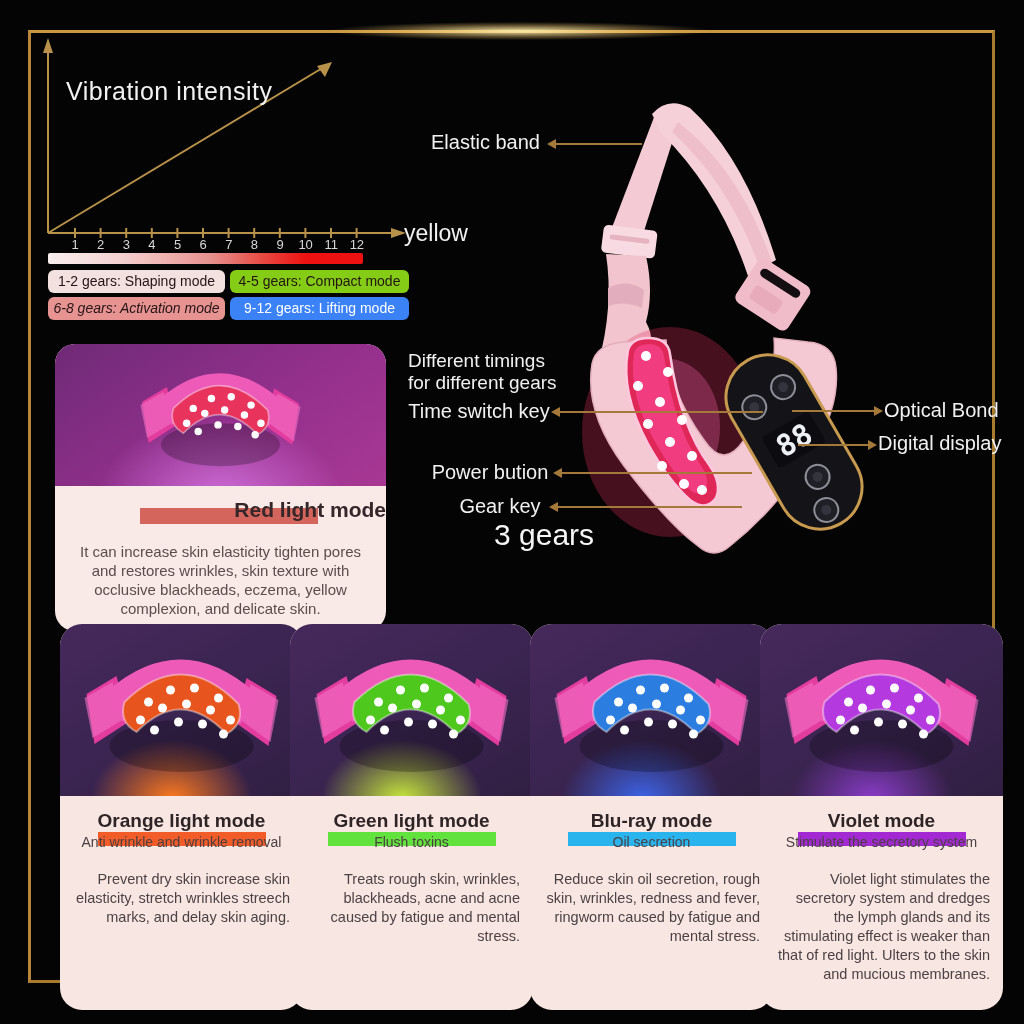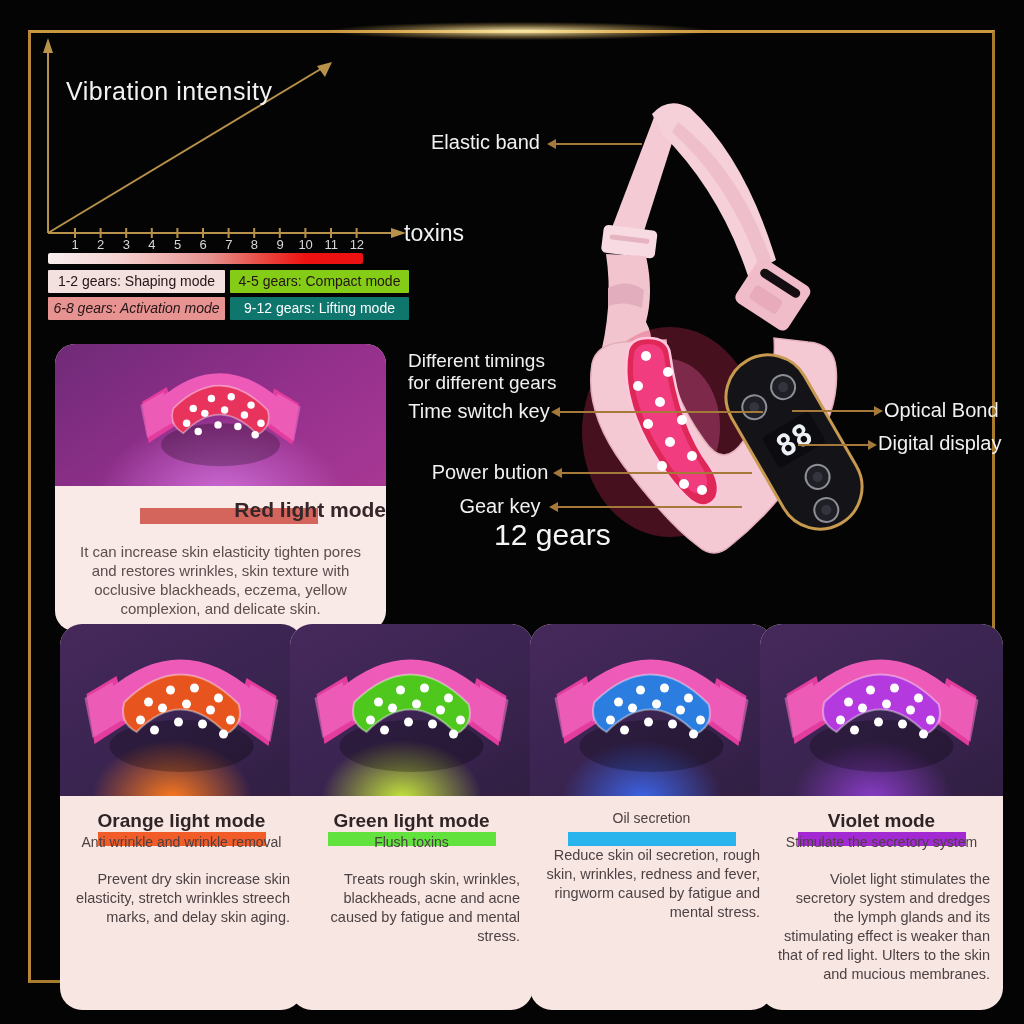--- a/index.html
+++ b/index.html
@@ -28,21 +28,21 @@
   .gears-label{left:404px;top:220px;font-size:23px;color:#f2f2f2;}
   .ticks-row{left:66px;top:237px;width:300px;display:flex;justify-content:space-between;font-size:13px;color:#d8d8d8;}
   .ticks-row span{width:18px;text-align:center;}
   .grad-bar{
     left:48px;top:253px;width:315px;height:11px;border-radius:2px;
     background:linear-gradient(90deg,#f8efee 0%,#f4d3d2 22%,#efb5b3 36%,#e5908d 52%,#e84a42 68%,#ee1111 82%,#ee1111 100%);
   }
   .legend{left:48px;top:270px;display:grid;grid-template-columns:177px 179px;gap:4px 5px;}
   .legend-cell{
     height:23px;line-height:23px;text-align:center;font-size:14px;
-    white-space:nowrap;overflow:hidden;border-radius:1px;
+    white-space:nowrap;overflow:hidden;border-radius:6px;
   }
 
   
   .lbl{color:#f1f1f1;font-size:20px;}
   .lbl-right{text-align:center;}
   .line{height:2px;background:#a5793a;}
   .arr-l::before{content:"";position:absolute;left:-9px;top:-4px;border:5px solid transparent;border-right:9px solid #a5793a;border-left:none;}
   .arr-r::after{content:"";position:absolute;right:-9px;top:-4px;border:5px solid transparent;border-left:9px solid #a5793a;border-right:none;}
 
   
@@ -139,42 +139,42 @@
       <line x1="175" y1="200" x2="175" y2="210"></line>
     <line x1="200.6" y1="200" x2="200.6" y2="210"></line>
       <line x1="226.2" y1="200" x2="226.2" y2="210"></line>
     <line x1="251.8" y1="200" x2="251.8" y2="210"></line>
       <line x1="277.4" y1="200" x2="277.4" y2="210"></line>
     <line x1="303" y1="200" x2="303" y2="210"></line>
       <line x1="328.6" y1="200" x2="328.6" y2="210"></line>
   </g>
 </svg>
 <div class="abs chart-title">Vibration intensity</div>
-<div class="abs gears-label">toxins</div>
+<div class="abs gears-label">yellow</div>
 <div class="abs ticks-row">
   <span>1</span>
   <span>2</span>
   <span>3</span>
   <span>4</span>
   <span>5</span>
   <span>6</span>
   <span>7</span>
   <span>8</span>
   <span>9</span>
   <span>10</span>
   <span>11</span>
   <span>12</span>
 </div>
 <div class="abs grad-bar"></div>
 
 <div class="abs legend">
   <div class="legend-cell" style="background: rgb(243, 225, 224); color: rgb(36, 20, 22);">1-2 gears: Shaping mode</div>
   <div class="legend-cell" style="background: #84cc16; color: rgb(36, 20, 22);">4-5 gears: Compact mode</div>
   <div class="legend-cell" style="background: rgb(230, 147, 145); color: rgb(36, 20, 22); font-style: italic;">6-8 gears: Activation mode</div>
-  <div class="legend-cell" style="background: #0f766e; color: rgb(255, 255, 255);">9-12 gears: Lifting mode</div>
+  <div class="legend-cell" style="background: #3b82f6; color: rgb(255, 255, 255);">9-12 gears: Lifting mode</div>
 </div>
 
 <div class="abs" style="left:540px;top:92px;width:470px;height:475px">
   <svg width="470" height="475" viewBox="0 0 470 475">
 
     <path d="M116 20 L138 32 L98 158 L68 146 Z" fill="#f4cbd4"></path>
     <path d="M112 22 Q128 4 150 16 Q205 66 236 168 L208 184 Q180 100 122 42 Z" fill="#f6d0d9"></path>
     <path d="M138 30 Q200 78 232 170 L220 177 Q190 92 132 40 Z" fill="#ecb6c4" opacity="0.7"></path>
 
     <g transform="rotate(7 92 152)">
@@ -249,21 +249,21 @@
 
 <div class="abs lbl" style="left:878px;top:432px">Digital display</div>
 <div class="abs line arr-r" style="left:798px;top:444px;width:70px"></div>
 
 <div class="abs lbl lbl-right" style="left:430px;top:461px;width:120px">Power bution</div>
 <div class="abs line arr-l" style="left:562px;top:472px;width:190px"></div>
 
 <div class="abs lbl lbl-right" style="left:450px;top:495px;width:100px">Gear key</div>
 <div class="abs line arr-l" style="left:558px;top:506px;width:184px"></div>
 
-<div class="abs big-caption" style="left:494px;top:518px">12 gears</div>
+<div class="abs big-caption" style="left:494px;top:518px">3 gears</div>
 
 <div class="abs red-card">
   <div class="photo" style="--led: #e8335c; --glow: rgba(226,92,170,0.85);">
     <svg viewBox="0 0 226 142">
         <use href="#dev-sym"></use>
       </svg>
   </div>
   <div class="rc-title-wrap">
     <div class="rc-bar" style="background: rgb(212, 101, 92);"></div>
     <div class="rc-title">Red light mode</div>
@@ -300,20 +300,21 @@
 </div>
 
 <div class="abs mode-card" style="left:530px">
   <div class="photo" style="--led: #2b7de0; --glow: #3c64e8;">
     <svg viewBox="0 0 226 172">
         <use href="#dev-sym"></use>
       </svg>
   </div>
   <div class="mc-title-wrap">
     <div class="mc-bar" style="background: rgb(42, 180, 238);"></div>
+    <div class="mc-title">Blu-ray mode</div>
     <div class="mc-sub">Oil secretion</div>
   </div>
   <p class="mc-text">Reduce skin oil secretion, rough skin, wrinkles, redness and fever, ringworm caused by fatigue and mental stress.</p>
 </div>
 
 <div class="abs mode-card" style="left:760px">
   <div class="photo" style="--led: #b43ae0; --glow: #8a3cc8;">
     <svg viewBox="0 0 226 172">
         <use href="#dev-sym"></use>
       </svg>

